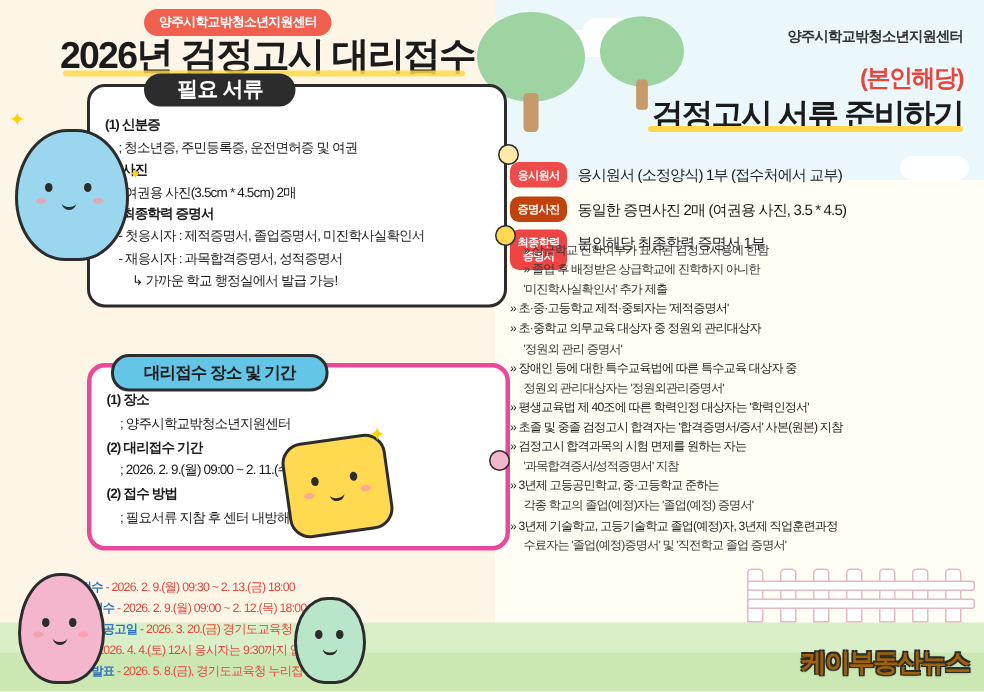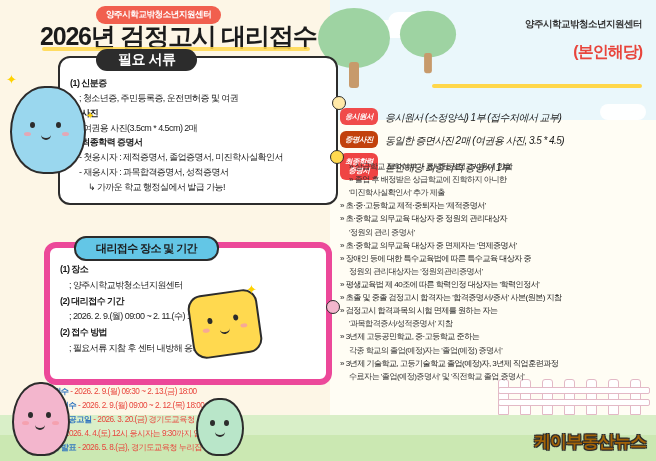--- a/index.html
+++ b/index.html
@@ -70,23 +70,23 @@
     background:#2c2c2c;color:#fff;font-size:14px;font-weight:bold;
     padding:2px 22px;border-radius:12px;letter-spacing:-0.5px;
   }
   .doc-body{margin-top:12px;font-size:9px;color:#1b1b1b;line-height:1.65;letter-spacing:-0.55px;}
   .doc-body .h{font-weight:bold;}
   .doc-body .ind{padding-left:9px;}
   .doc-body .ind2{padding-left:18px;}
 
   
   .place-box{
-    position:absolute;left:44px;top:242px;width:256px;
-    background:#ffffff;border:6px solid #ec4899;border-radius:12px;
-    padding:14px 10px 22px 10px;
+    position:absolute;left:58px;top:242px;width:256px;
+    background:#ffffff;border:3px solid #ec4899;border-radius:12px;
+    padding:14px 10px 10px 10px;
   }
   .place-head{
     position:absolute;left:74px;top:236px;
     background:#63c6e6;color:#1b1b1b;font-size:11px;font-weight:bold;
     padding:3px 20px;border-radius:12px;letter-spacing:-0.6px;border:2px solid #2c2c2c;
   }
   .place-body{font-size:9px;color:#1b1b1b;line-height:1.75;letter-spacing:-0.55px;}
   .place-body .h{font-weight:bold;}
   .place-body .ind{padding-left:9px;}
 
@@ -94,21 +94,21 @@
   .sched{
     position:absolute;left:36px;top:385px;width:286px;
     font-size:8.2px;line-height:1.72;letter-spacing:-0.5px;color:#1b1b1b;
   }
   .sched b{font-weight:bold;}
   .sched .red{color:#e8453c;}
   .sched .blue{color:#2f74c0;}
 
   
   .r-rows{position:absolute;left:340px;top:108px;width:306px;}
-  .r-row{display:flex;align-items:center;margin-bottom:5px;font-style:italic;}
+  .r-row{display:flex;align-items:flex-start;margin-bottom:5px;}
   .r-badge{
     flex:0 0 auto;width:38px;background:#f04b4b;color:#fff;
     font-size:7.5px;font-weight:bold;text-align:center;
     border-radius:6px;padding:4px 0;line-height:1.25;letter-spacing:-0.5px;
   }
   .r-badge.b2{background:#c2410c;}
   .r-badge.b3{background:#ef4444;}
   .r-text{flex:1;font-size:10px;color:#1b1b1b;padding-left:7px;padding-top:3px;letter-spacing:-0.55px;line-height:1.45;}
 
   .r-list{
@@ -187,20 +187,21 @@
     <div class="rail" style="top:10px"></div>
     <div class="rail" style="top:22px"></div>
   </div>
 
   <div class="tag-top">양주시학교밖청소년지원센터</div>
   <div class="main-title">2026년 검정고시 대리접수</div>
   <div class="title-underline"></div>
 
   <div class="right-org">양주시학교밖청소년지원센터</div>
   <div class="right-sub">(본인해당)</div>
+  <div class="right-main">검정고시 서류 준비하기</div>
   <div class="right-mark"></div>
 
   <div class="doc-box">
     <div class="doc-body" id="doc-body">
         <div class="h">(1) 신분증</div>
         <div class="ind">; 청소년증, 주민등록증, 운전면허증 및 여권</div>
         <div class="h">(2) 사진</div>
         <div class="ind">; 여권용 사진(3.5cm * 4.5cm) 2매</div>
         <div class="h">(3) 최종학력 증명서</div>
         <div class="ind">- 첫응시자 : 제적증명서, 졸업증명서, 미진학사실확인서</div>
@@ -245,21 +246,20 @@
       </div>
     </div>
 
   <div class="r-list" id="r-list">
       <div class="li sub">» 상급학교 진학여부가 표시된 검정고시용에 한함</div>
       <div class="li sub">» 졸업 후 배정받은 상급학교에 진학하지 아니한</div>
       <div class="li sub">   '미진학사실확인서' 추가 제출</div>
       <div class="li">» 초·중·고등학교 제적·중퇴자는 '제적증명서'</div>
       <div class="li">» 초·중학교 의무교육 대상자 중 정원외 관리대상자</div>
       <div class="li sub">   '정원외 관리 증명서'</div>
-      <div class="li">» 초·중학교 의무교육 대상자 중 면제자는 '면제증명서'</div>
       <div class="li">» 장애인 등에 대한 특수교육법에 따른 특수교육 대상자 중</div>
       <div class="li sub">   정원외 관리대상자는 '정원외관리증명서'</div>
       <div class="li">» 평생교육법 제 40조에 따른 학력인정 대상자는 '학력인정서'</div>
       <div class="li">» 초졸 및 중졸 검정고시 합격자는 '합격증명서/증서' 사본(원본) 지참</div>
       <div class="li">» 검정고시 합격과목의 시험 면제를 원하는 자는</div>
       <div class="li sub">   '과목합격증서/성적증명서' 지참</div>
       <div class="li">» 3년제 고등공민학교, 중·고등학교 준하는</div>
       <div class="li sub">   각종 학교의 졸업(예정)자는 '졸업(예정) 증명서'</div>
       <div class="li">» 3년제 기술학교, 고등기술학교 졸업(예정)자, 3년제 직업훈련과정</div>
       <div class="li sub">   수료자는 '졸업(예정)증명서' 및 '직전학교 졸업 증명서'</div>

